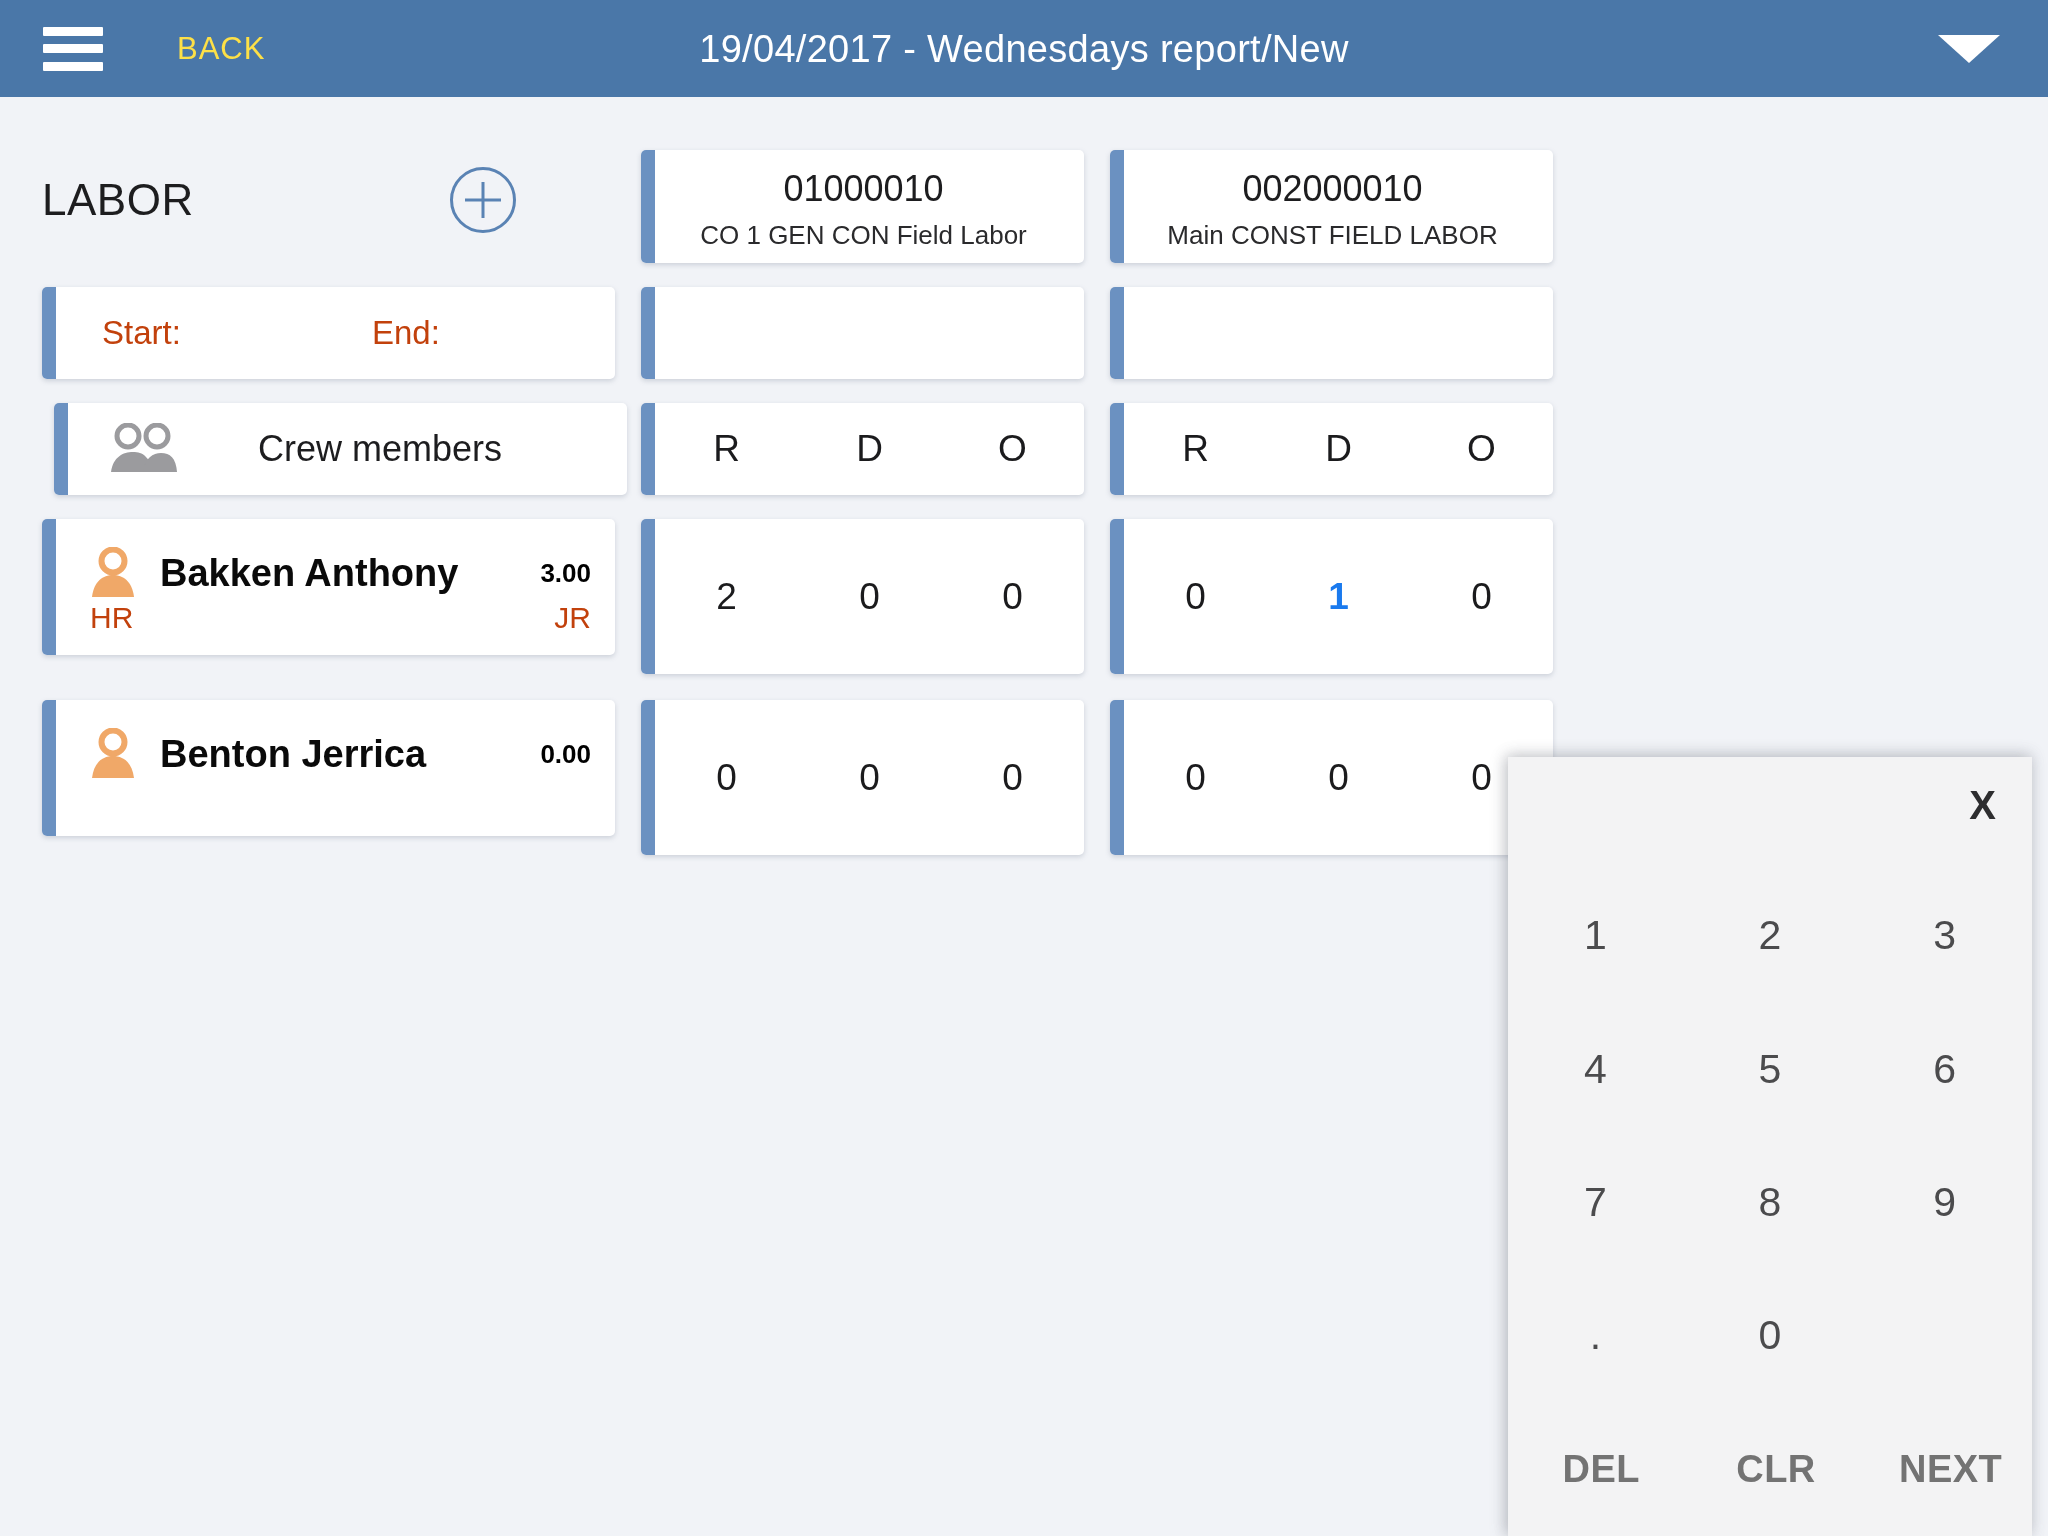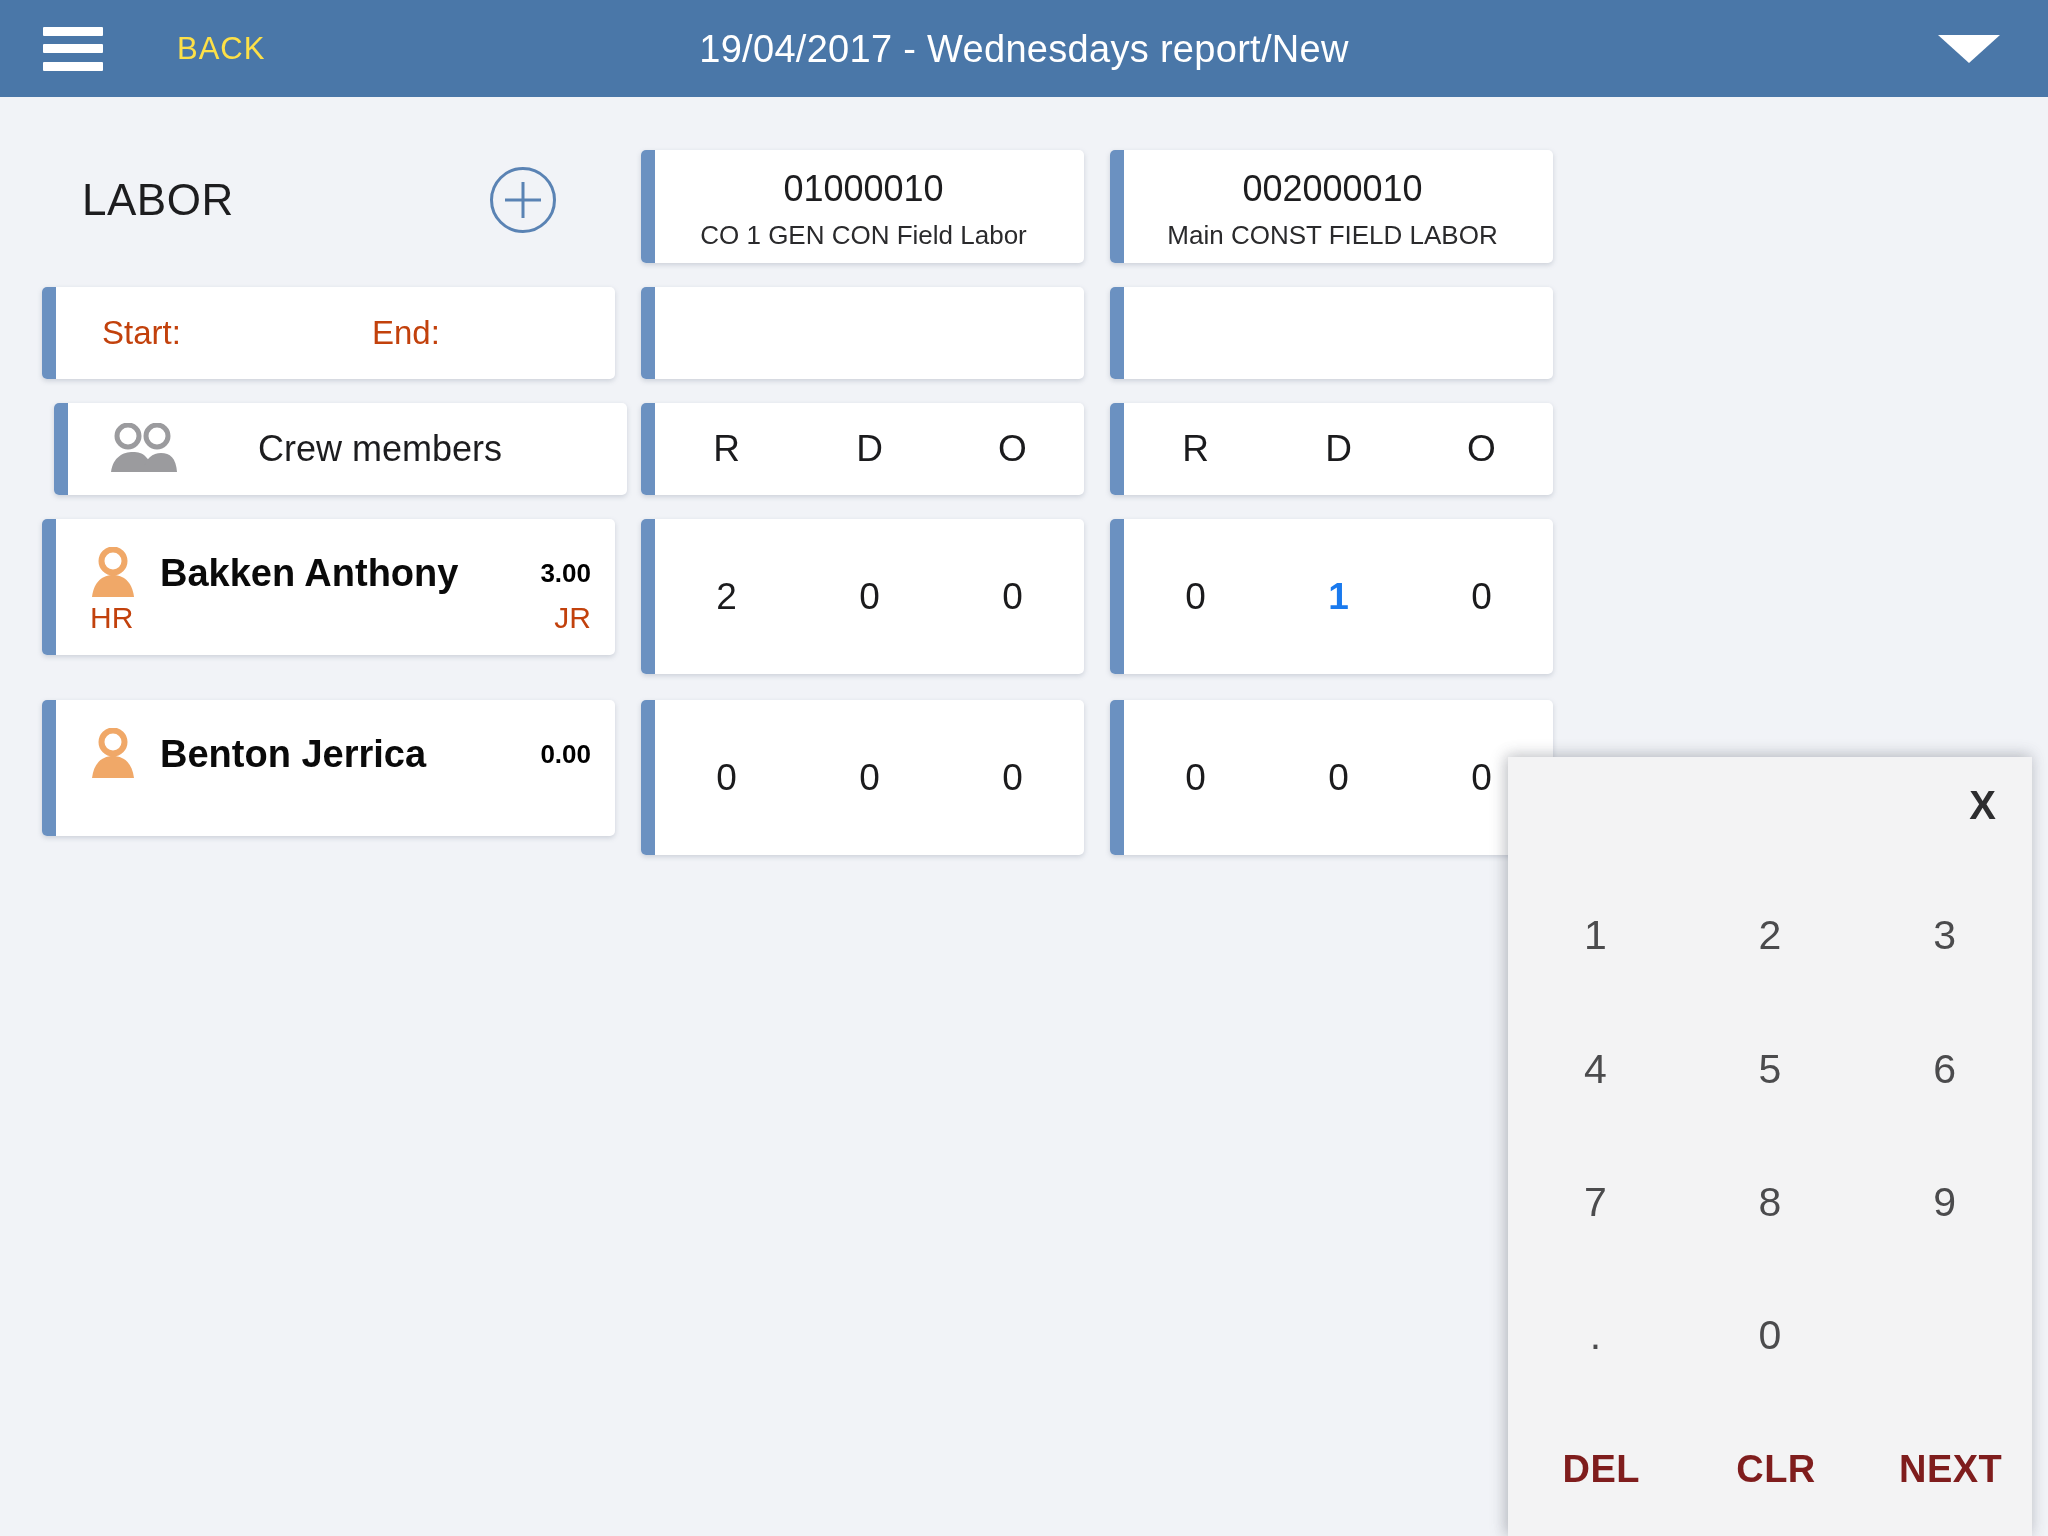--- a/index.html
+++ b/index.html
@@ -40,21 +40,21 @@
     width: 0; height: 0;
     border-left: 31px solid transparent;
     border-right: 31px solid transparent;
     border-top: 28px solid #ffffff;
     cursor: pointer;
   }
 
   
   .section-head {
     position: absolute; left: 42px; top: 150px; width: 570px; height: 100px;
-    display: flex; align-items: center; justify-content: space-between; margin-left: 40px;
+    display: flex; align-items: center; justify-content: space-between;
   }
   .section-title { font-size: 44px; color: #1d1d1f; font-weight: 300; letter-spacing: 0.5px; }
   .add-btn {
     width: 66px; height: 66px; border-radius: 50%;
     border: 3px solid #5a83b4; position: relative; cursor: pointer;
     margin-right: 96px;
   }
   .add-btn::before, .add-btn::after {
     content: ""; position: absolute; background: #5a83b4;
   }
@@ -157,21 +157,21 @@
     position: absolute; left: 0; right: 0; top: 112px; bottom: 0;
     display: grid;
     grid-template-columns: repeat(3, 1fr);
     grid-template-rows: repeat(5, 1fr);
   }
   .key {
     display: flex; align-items: center; justify-content: center;
     font-size: 41px; color: #4b4b4d; font-weight: 400;
     cursor: pointer; user-select: none;
   }
-  .key.fn { font-size: 38px; font-weight: 600; color: #7f1d1d; letter-spacing: 0.5px; margin-left: 12px; }
+  .key.fn { font-size: 38px; font-weight: 600; color: #737373; letter-spacing: 0.5px; margin-left: 12px; }
   .key.empty { cursor: default; }
 </style>
 </head>
 <body>
 
 <div id="app">
 
   <div class="header">
     <div class="hamburger">
       <span></span>

